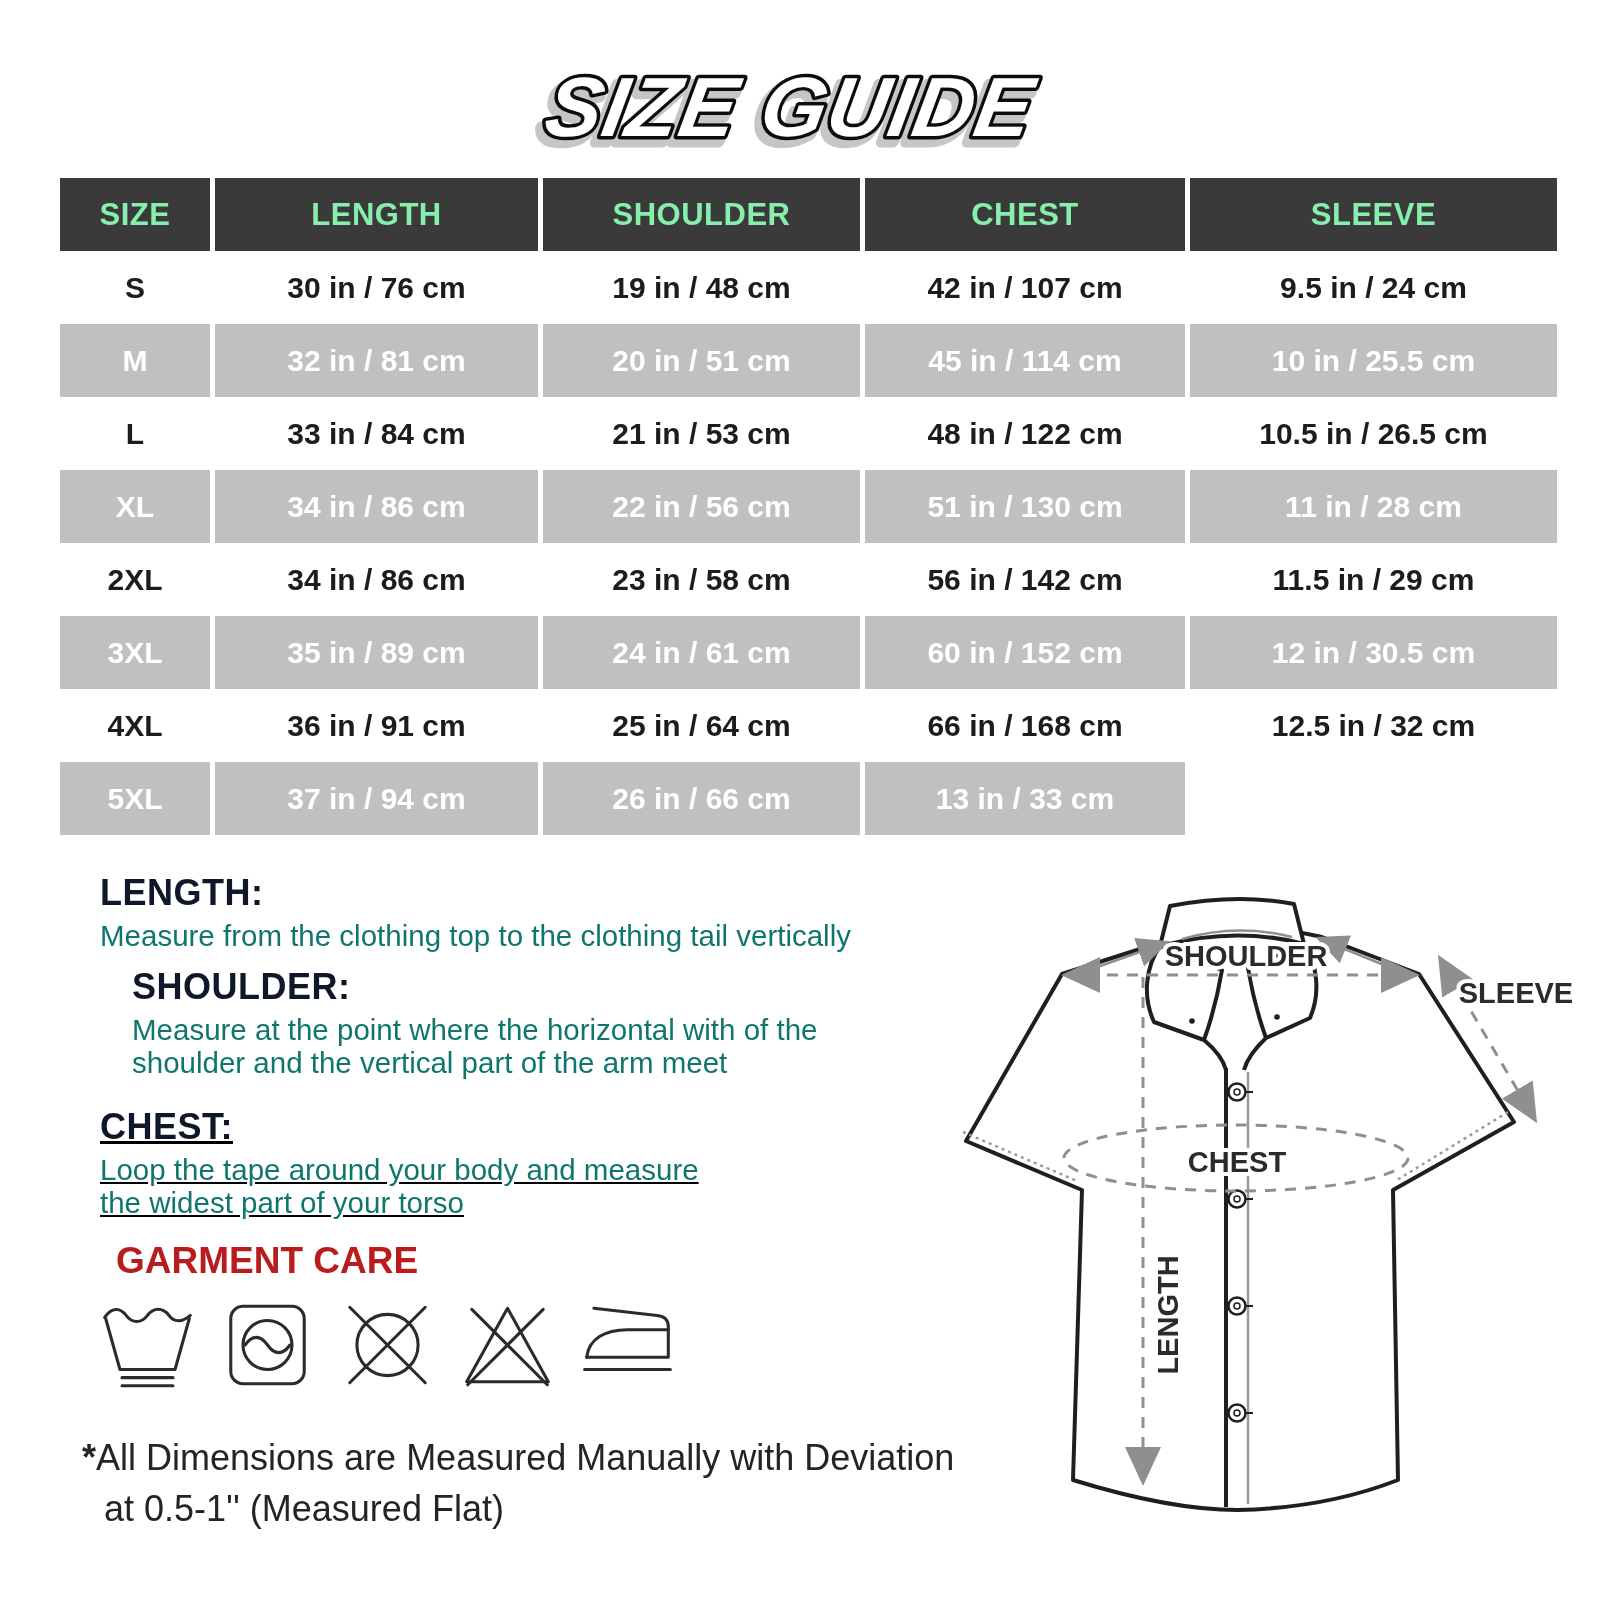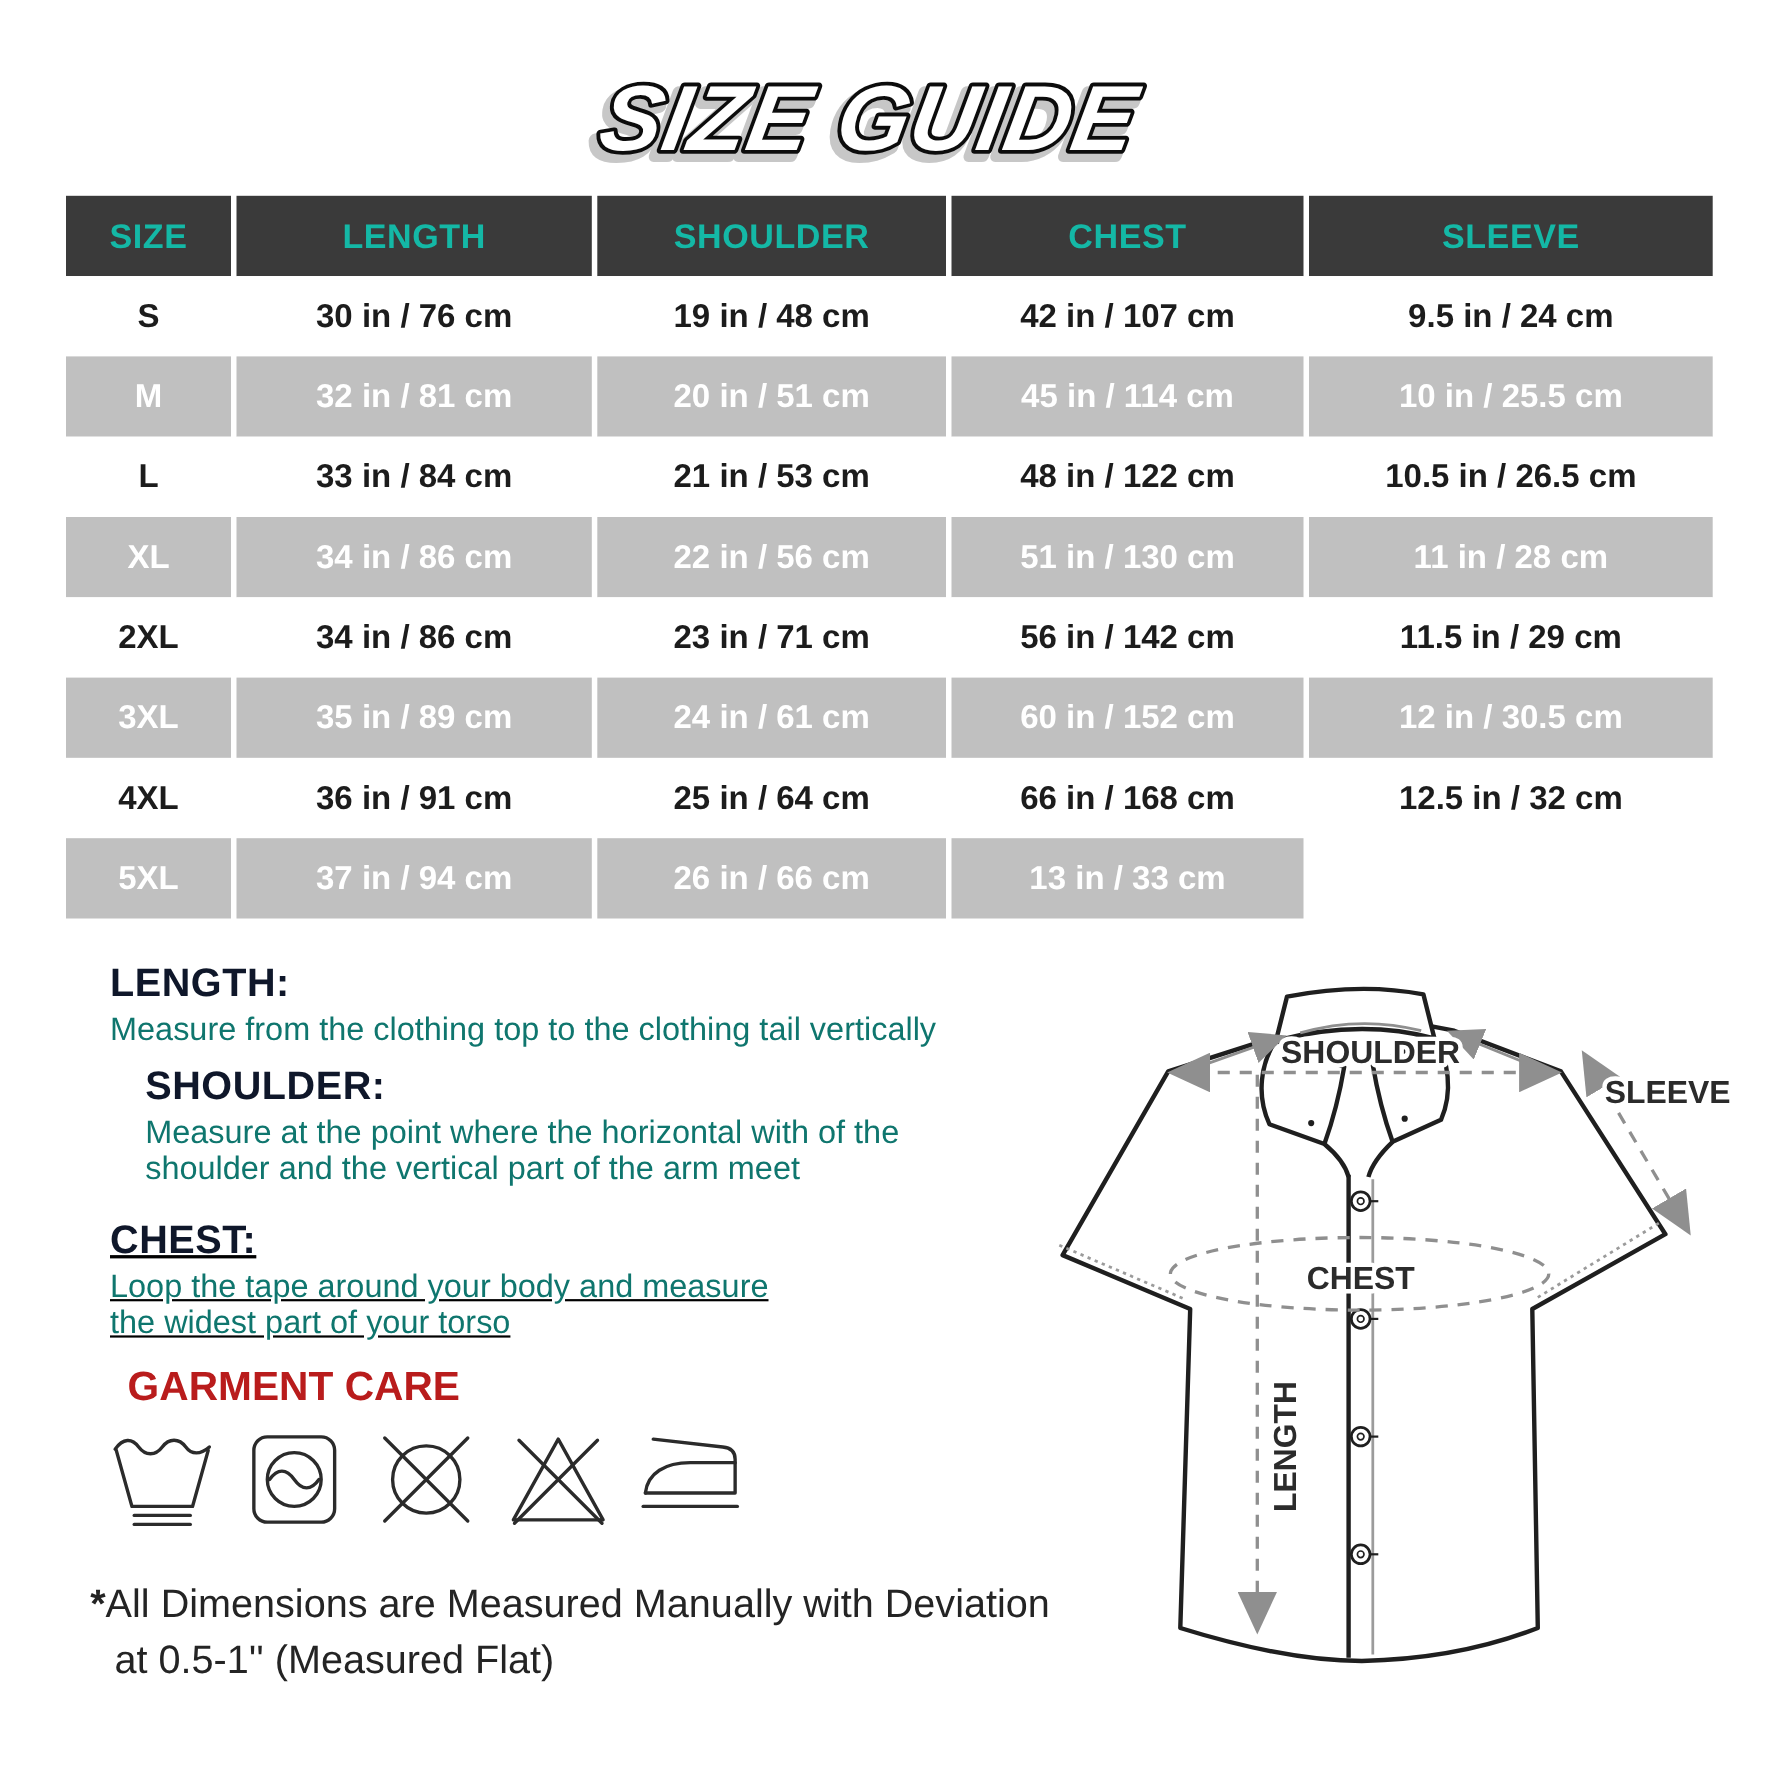--- a/index.html
+++ b/index.html
@@ -5,21 +5,21 @@
   html,body{margin:0;padding:0;background:#fff;}
   .page{position:relative;width:1620px;height:1620px;background:#fff;overflow:hidden;
         font-family:"Liberation Sans",sans-serif;}
 
   
   .title-wrap{position:absolute;left:498px;top:44px;width:580px;height:120px;}
 
   
   .size-table{position:absolute;left:60px;top:178px;width:1497px;display:grid;
               grid-template-columns:150px 323px 317px 320px 367px;column-gap:5px;}
-  .hcell{background:var(--header-bg,#3a3a3a);color:#14b8a6;font-weight:700;font-size:31px;
+  .hcell{background:var(--header-bg,#3a3a3a);color:#86efac;font-weight:700;font-size:31px;
          height:73px;display:flex;align-items:center;justify-content:center;letter-spacing:.5px;}
   .cell{height:73px;display:flex;align-items:center;justify-content:center;
         font-weight:700;font-size:30px;color:#1c1c1c;background:#fff;}
   .cell.alt{background:var(--row-alt-bg,#c0c0c0);color:#fff;}
 
   
   .sec{position:absolute;left:100px;}
   .sec-h{font-weight:700;font-size:36px;color:#0f172a;letter-spacing:.5px;}
   .sec-p{font-weight:400;font-size:29.5px;color:#0f766e;line-height:1.13;margin-top:5px;}
   #sec-length{top:872px;}
@@ -70,21 +70,21 @@
       <div class="cell">21 in / 53 cm</div>
       <div class="cell">48 in / 122 cm</div>
       <div class="cell">10.5 in / 26.5 cm</div>
       <div class="cell alt">XL</div>
       <div class="cell alt">34 in / 86 cm</div>
       <div class="cell alt">22 in / 56 cm</div>
       <div class="cell alt">51 in / 130 cm</div>
       <div class="cell alt">11 in / 28 cm</div>
       <div class="cell">2XL</div>
       <div class="cell">34 in / 86 cm</div>
-      <div class="cell">23 in / 71 cm</div>
+      <div class="cell">23 in / 58 cm</div>
       <div class="cell">56 in / 142 cm</div>
       <div class="cell">11.5 in / 29 cm</div>
       <div class="cell alt">3XL</div>
       <div class="cell alt">35 in / 89 cm</div>
       <div class="cell alt">24 in / 61 cm</div>
       <div class="cell alt">60 in / 152 cm</div>
       <div class="cell alt">12 in / 30.5 cm</div>
       <div class="cell">4XL</div>
       <div class="cell">36 in / 91 cm</div>
       <div class="cell">25 in / 64 cm</div>

